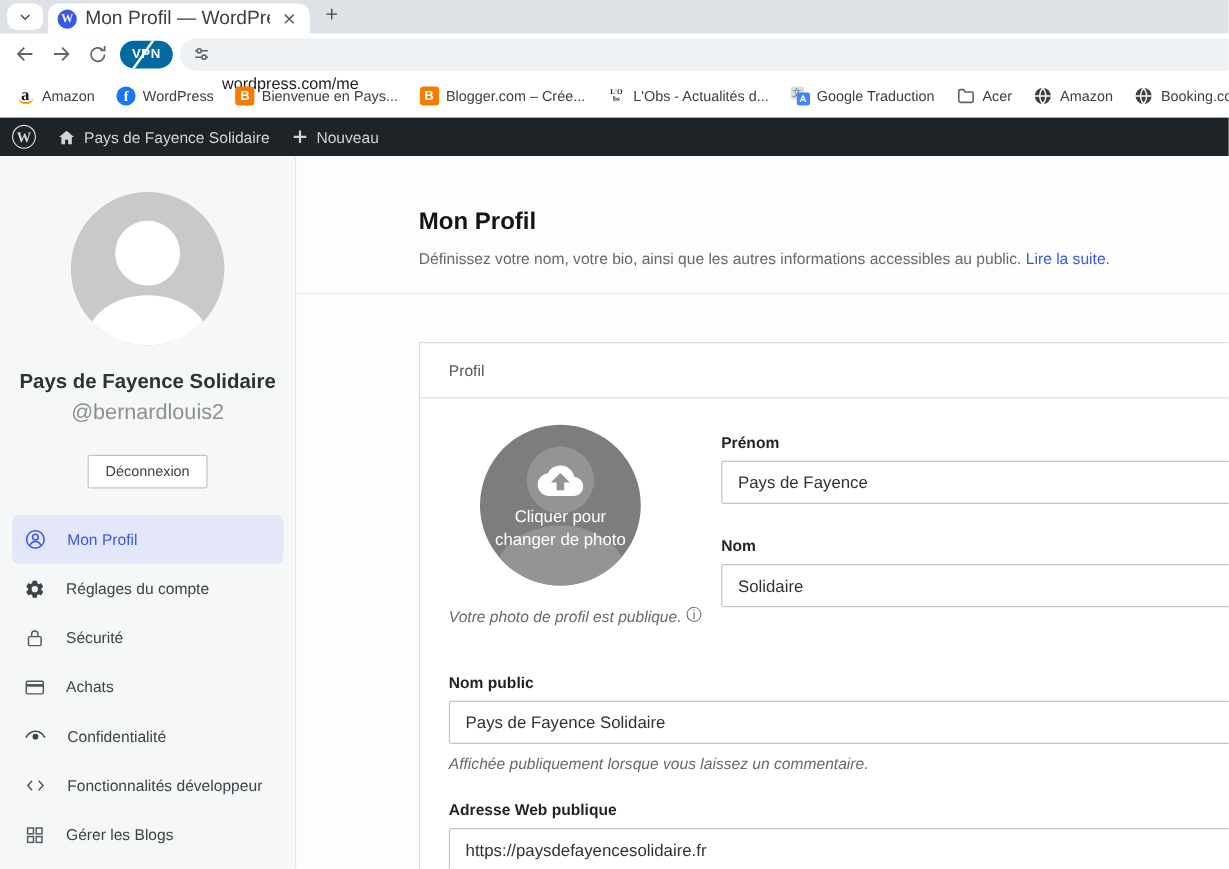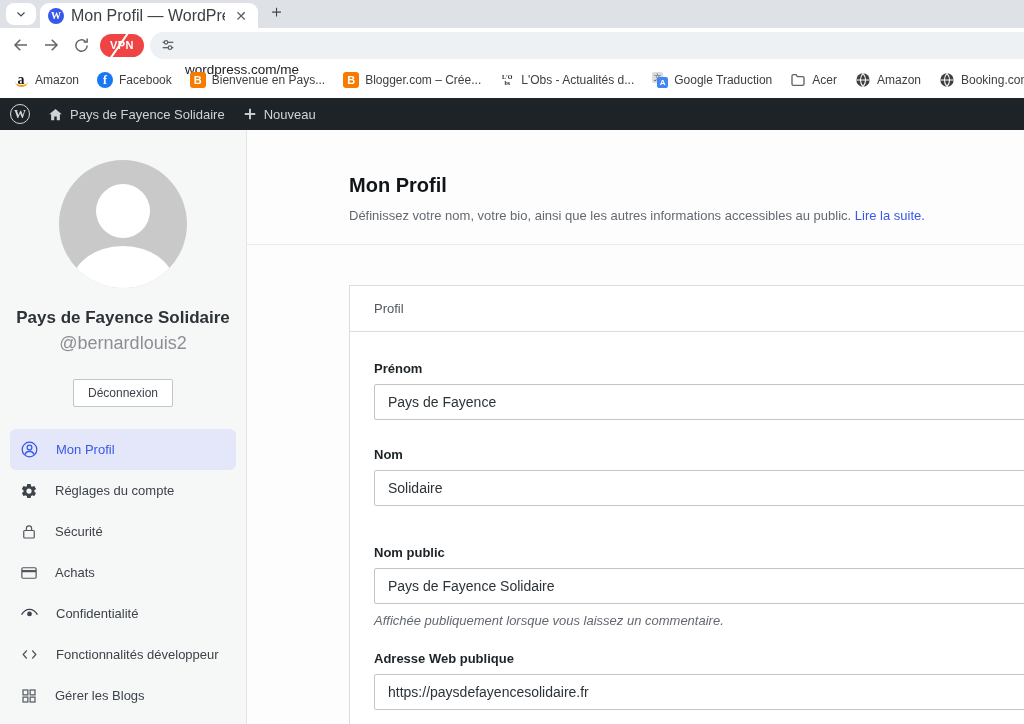--- a/index.html
+++ b/index.html
@@ -9,21 +9,21 @@
   .tabstrip { height:28px; background:#dee1e6; display:flex; align-items:flex-end; padding-left:6px; }
   .tab-search { width:30px; height:22px; background:#fff; border-radius:8px; margin:0 4px 3px 0; display:flex; align-items:center; justify-content:center; color:#45494e; }
   .tab { width:218px; height:25px; background:#fff; border-radius:9px 9px 0 0; display:flex; align-items:center; padding:0 8px; gap:7px; }
   .tab-favicon { width:16px; height:16px; border-radius:50%; background:#3858e9; color:#fff; font-size:10px; font-weight:700; display:flex; align-items:center; justify-content:center; font-family:"Liberation Serif", serif; flex:0 0 auto; }
   .tab-title { font-size:16px; color:#3c4043; white-space:nowrap; overflow:hidden; flex:1; }
   .tab-close { color:#5f6368; font-size:14px; line-height:1; padding:1px 3px; border-radius:50%; }
   .newtab-btn { color:#44474a; font-size:17px; margin:0 0 5px 10px; }
 
   .toolbar { height:34px; background:#fff; display:flex; align-items:center; padding:0 0 0 8px; gap:4px; }
   .nav-btn { width:26px; height:26px; display:flex; align-items:center; justify-content:center; color:#5f6368; }
-  .vpn-pill { background:#ef4444; color:#fff; border-radius:12px; height:23px; min-width:44px; padding:0 9px; display:flex; align-items:center; justify-content:center; font-size:11px; font-weight:700; letter-spacing:.5px; position:relative; margin:0 2px; overflow:hidden; }
+  .vpn-pill { background:#0369a1; color:#fff; border-radius:12px; height:23px; min-width:44px; padding:0 9px; display:flex; align-items:center; justify-content:center; font-size:11px; font-weight:700; letter-spacing:.5px; position:relative; margin:0 2px; overflow:hidden; }
   .vpn-pill::after { content:""; position:absolute; left:18px; top:-4px; width:2px; height:32px; background:#fff; transform:rotate(35deg); }
   .omnibox { flex:1; height:27px; background:#eef1f4; border-radius:14px; margin-right:-14px; display:flex; align-items:center; padding:0 10px; gap:9px; }
   .omnibox-url { font-size:13.5px; color:#202124;margin-top:48px; }
 
   .bookmarks { height:36px; background:#fff; display:flex; align-items:center; padding:0 6px; gap:4px; }
   .bm { display:flex; align-items:center; gap:6px; padding:3px 7px; border-radius:7px; white-space:nowrap; }
   .bm-label { font-size:12px; color:#3c4043; }
   .fi { width:16px; height:16px; flex:0 0 auto; display:flex; align-items:center; justify-content:center; }
   .fi-amazon { font-family:"Liberation Serif", serif; font-weight:700; color:#131921; font-size:14px; position:relative; }
   .fi-amazon::after { content:""; position:absolute; left:2px; right:1px; bottom:1px; height:5px; border:0; border-bottom:2px solid #ff9900; border-radius:0 0 60% 60%/0 0 100% 100%; }
@@ -138,21 +138,21 @@
   </div>
 </div>
 
 <div class="bookmarks">
   <div class="bm">
     <span class="fi fi-amazon">a</span>
     <span class="bm-label">Amazon</span>
   </div>
   <div class="bm">
     <span class="fi fi-fb">f</span>
-    <span class="bm-label">Facebook</span>
+    <span class="bm-label">WordPress</span>
   </div>
   <div class="bm">
     <span class="fi fi-blogger">B</span>
     <span class="bm-label">Bienvenue en Pays...</span>
   </div>
   <div class="bm">
     <span class="fi fi-blogger">B</span>
     <span class="bm-label">Blogger.com – Crée...</span>
   </div>
   <div class="bm">
@@ -283,20 +283,34 @@
         <a class="read-more" href="#">Lire la suite.</a>
       </div>
     </div>
     <div class="head-divider"></div>
 
     <div class="content">
       <div class="card">
         <div class="card-header">Profil</div>
         <div class="card-body">
           <div class="profile-row">
+            <div class="photo-col">
+              <div class="upload-circle">
+                <div class="upload-inner">
+                  <svg width="38" height="30" viewBox="0 0 24 18" fill="#fff">
+                      <path d="M19.35 8.04A7.49 7.49 0 0 0 12 2a7.48 7.48 0 0 0-6.64 4.04A5.99 5.99 0 0 0 0 12c0 3.31 2.69 6 6 6h13c2.76 0 5-2.24 5-5 0-2.64-2.05-4.78-4.65-4.96zM14 11v4h-4v-4H7l5-5 5 5h-3z"></path>
+                    </svg>
+                  <div class="upload-label">Cliquer pour changer de photo</div>
+                </div>
+              </div>
+              <div class="photo-note">
+                <span>Votre photo de profil est publique.</span>
+                <span class="info-ic">ⓘ</span>
+              </div>
+            </div>
             <div class="fields-col">
               <div class="field-group">
                 <div class="field-label">Prénom</div>
                 <input class="text-input" type="text" value="Pays de Fayence" style="">
               </div>
               <div class="field-group">
                 <div class="field-label">Nom</div>
                 <input class="text-input" type="text" value="Solidaire" style="">
               </div>
             </div>

